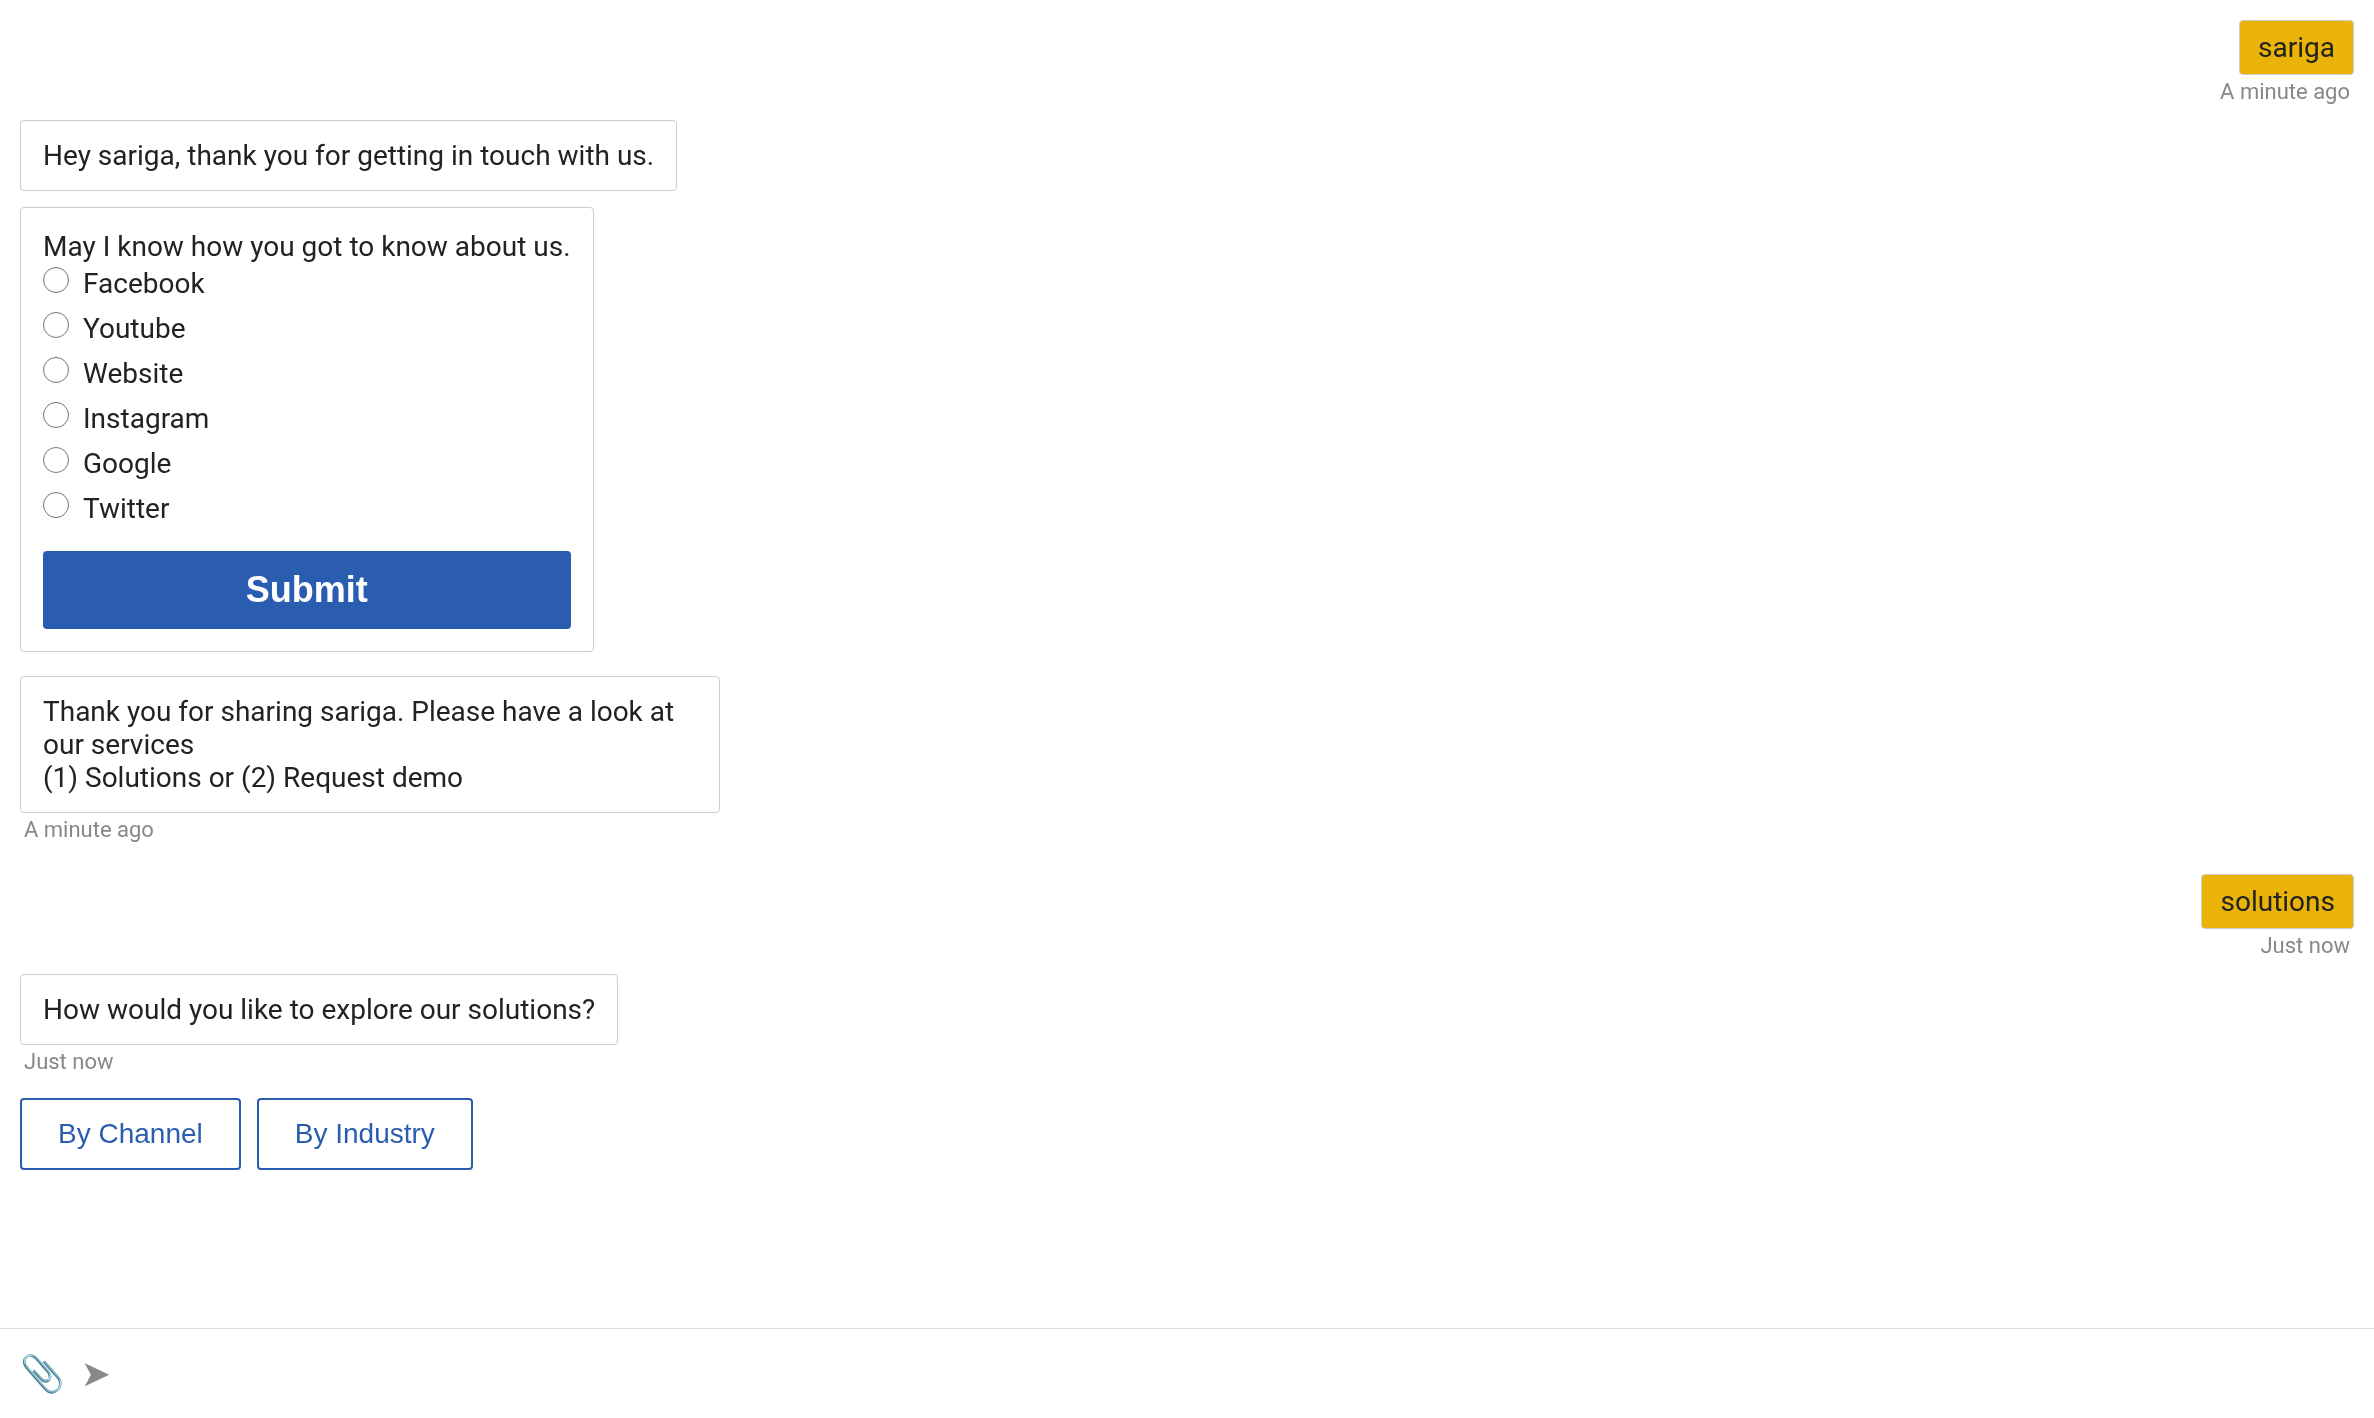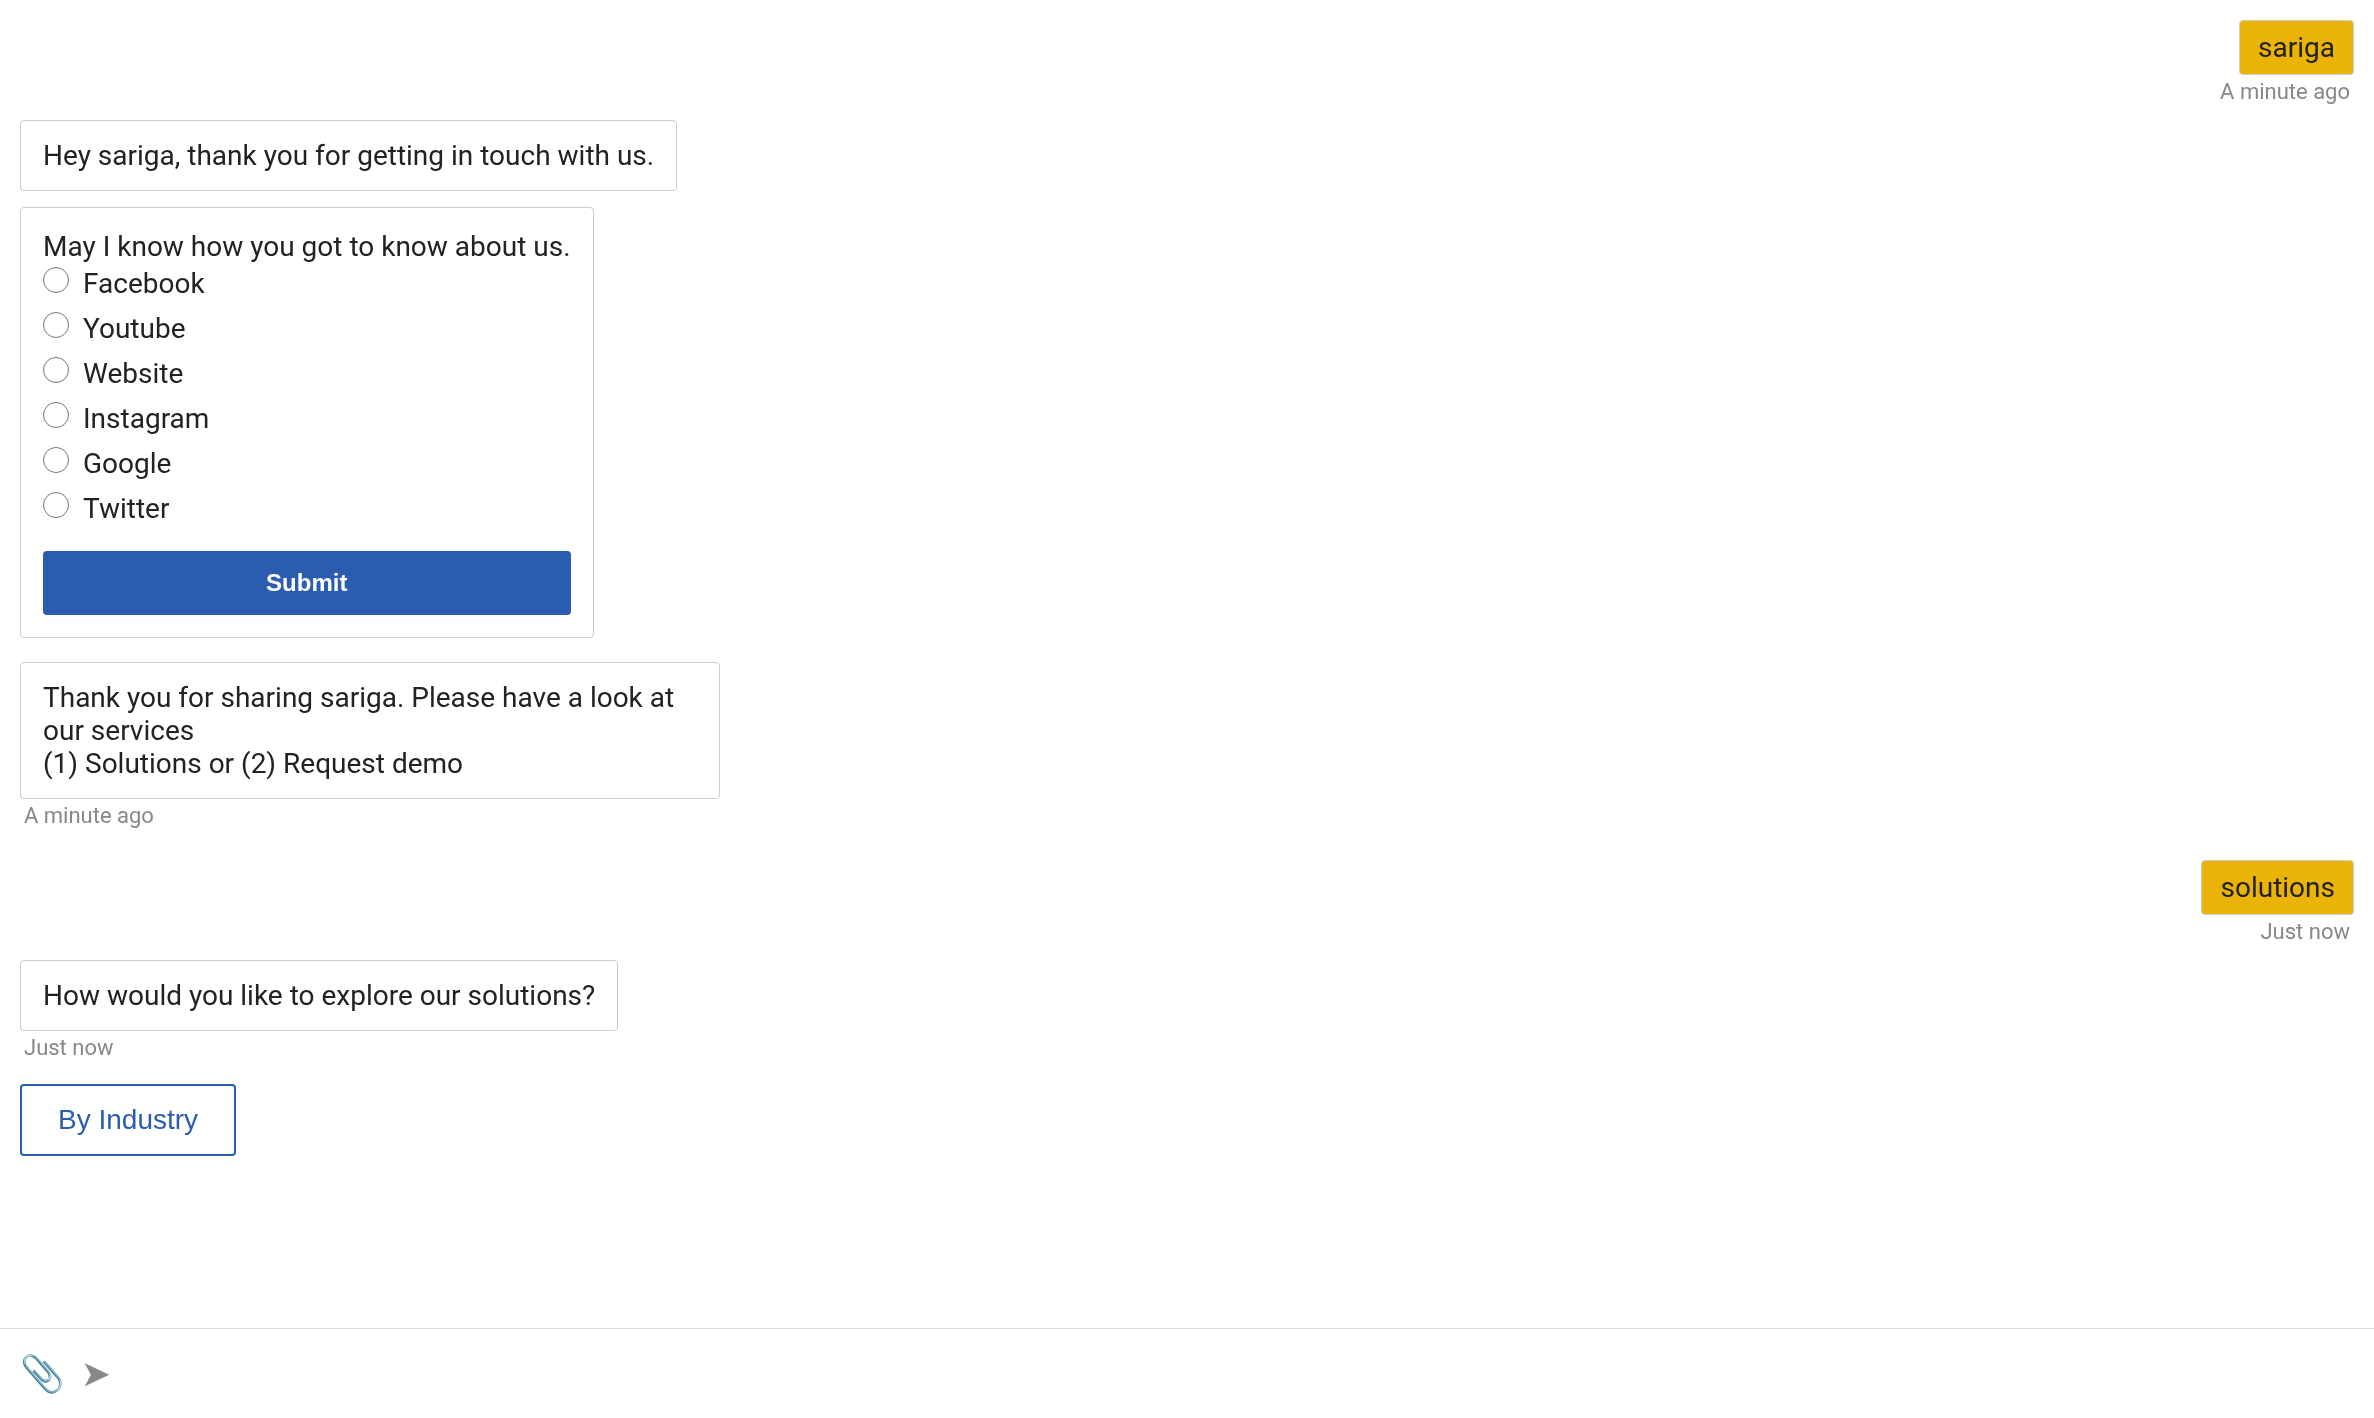--- a/index.html
+++ b/index.html
@@ -110,21 +110,21 @@
       accent-color: #2a5db0;
     }
 
     .submit-btn {
       width: 100%;
       background: #2a5db0;
       color: #fff;
       border: none;
       border-radius: 4px;
       padding: 18px;
-      font-size: 24px;
+      font-size: 36px;
       font-weight: 600;
       cursor: pointer;
       margin-top: 14px;
     }
 
     
     .solution-buttons-wrapper {
       display: flex;
       flex-direction: column;
       align-items: flex-start;
@@ -256,20 +256,23 @@
   <div class="bot-bubble-wrapper" style="margin-top: 8px;">
     <div class="bot-bubble">
       <span>How would you like to explore our solutions?</span>
     </div>
     <div class="timestamp-left">Just now</div>
   </div>
 
   <div class="solution-buttons-wrapper">
     <div class="solution-buttons">
       <button class="solution-btn">
+        <span>By Channel</span>
+      </button>
+      <button class="solution-btn">
         <span>By Industry</span>
       </button>
     </div>
   </div>
 
 </div>
 
 <div class="input-bar">
   <span class="attach-icon">📎</span>
   <span class="send-icon">➤</span>

